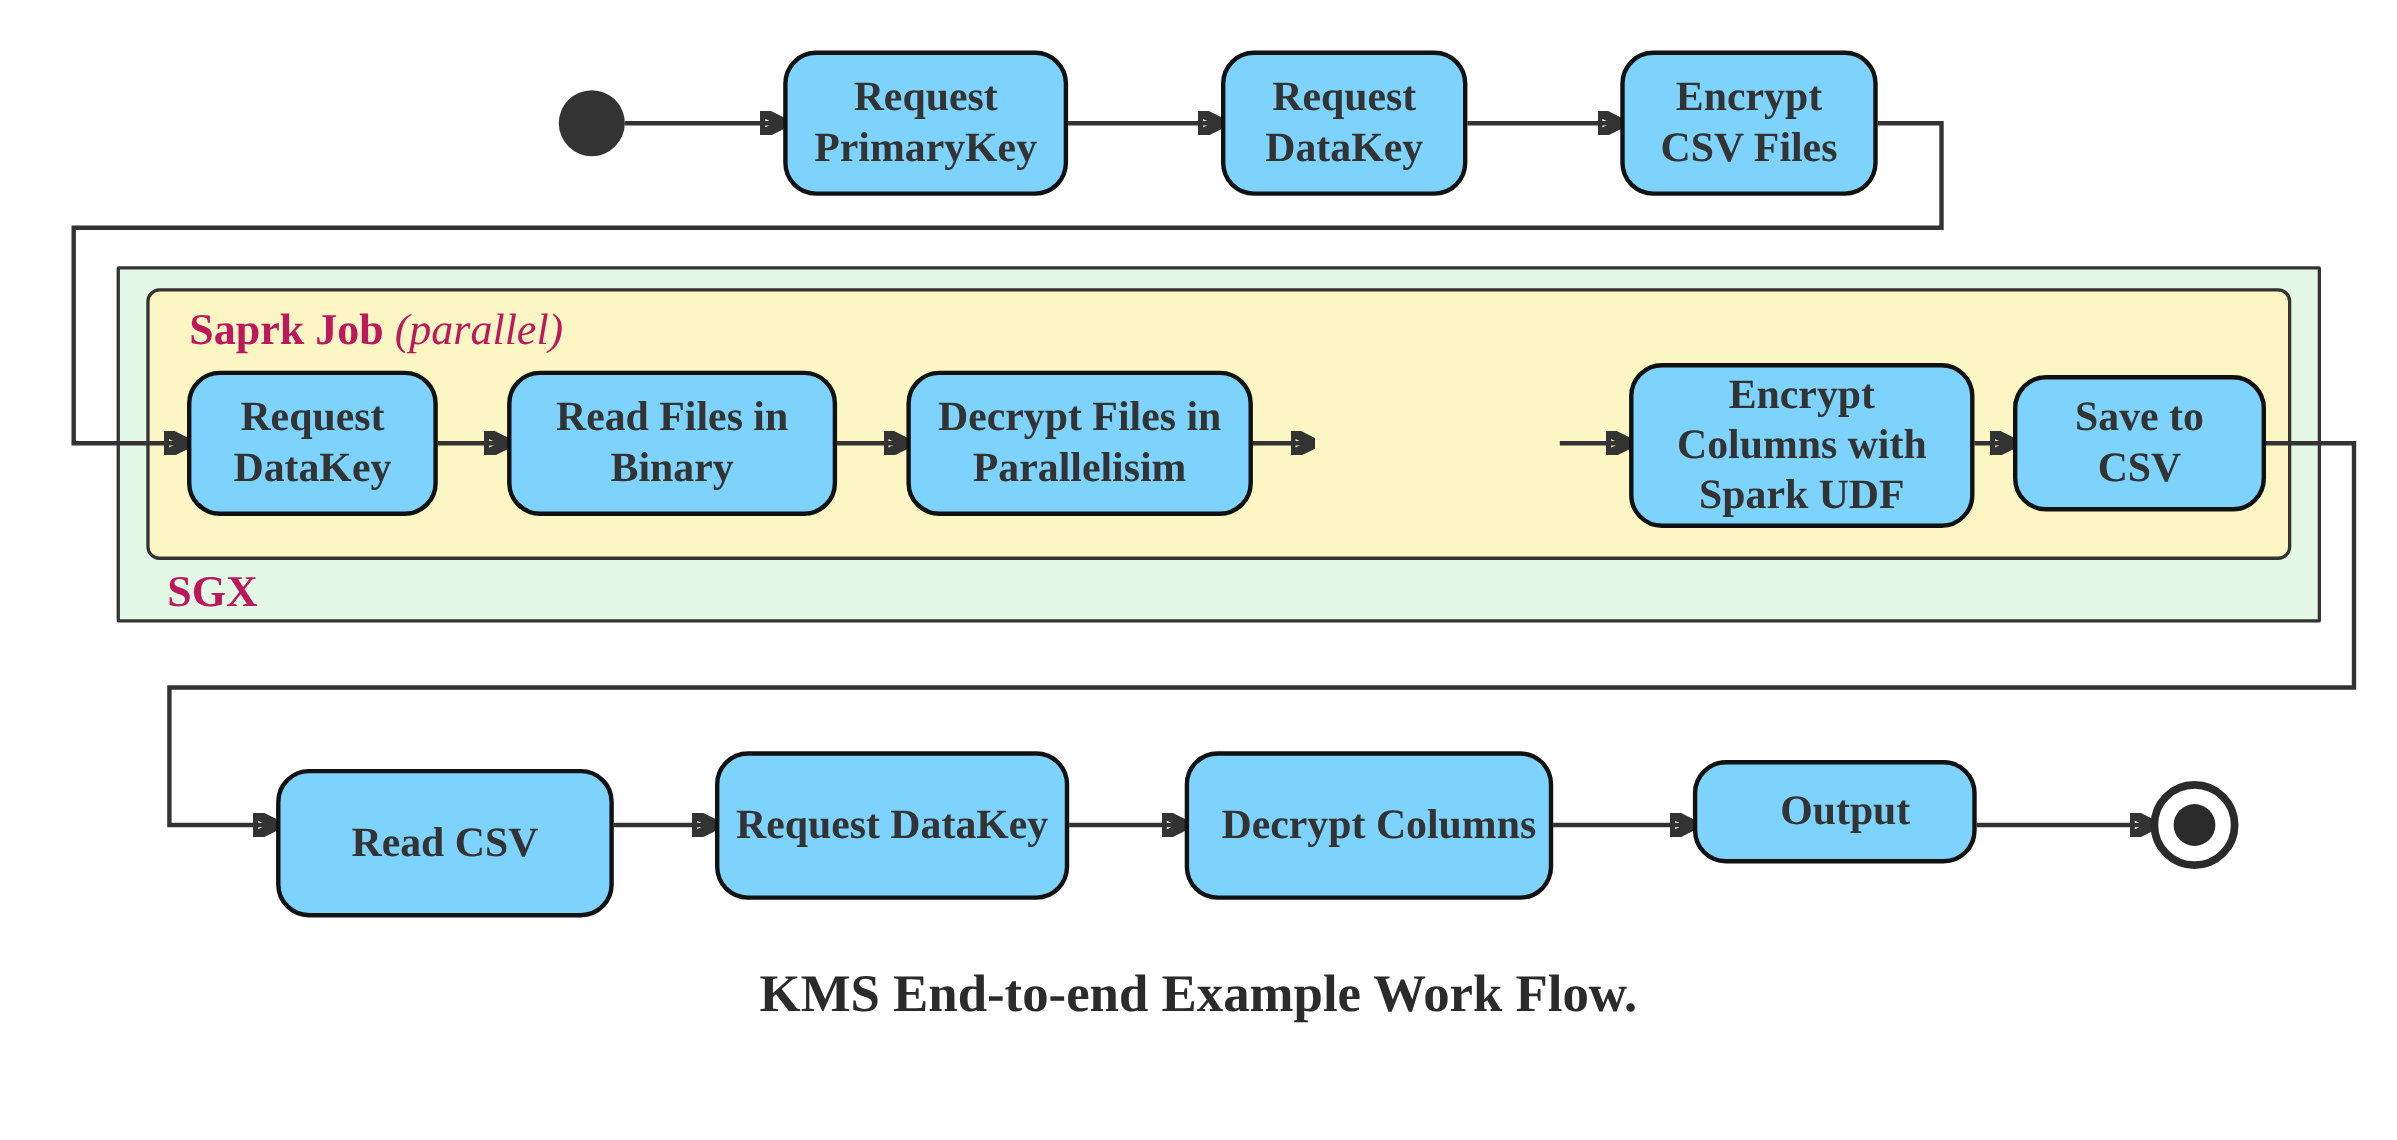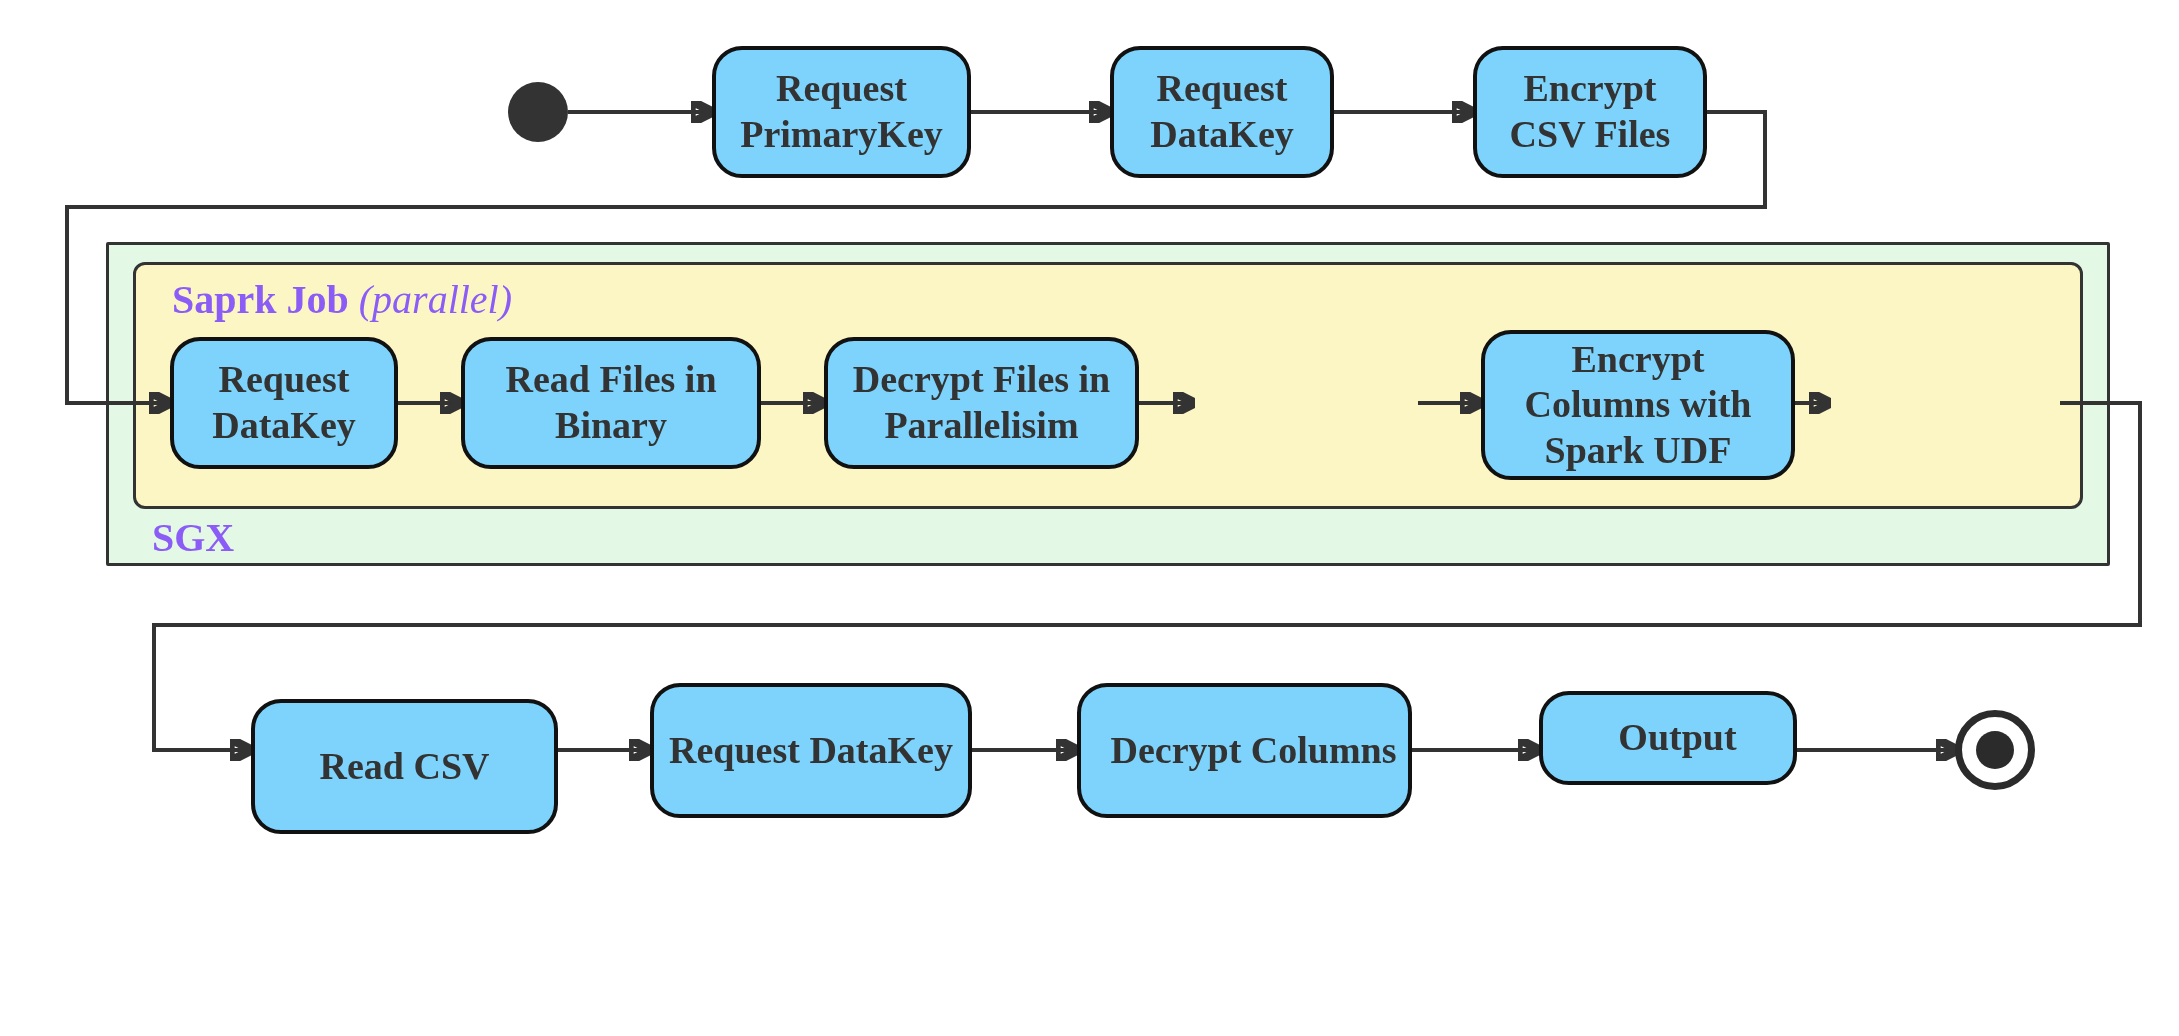--- a/index.html
+++ b/index.html
@@ -17,21 +17,21 @@
     box-sizing: border-box;
     border: 3px solid #333333;
     z-index: 1;
   }
   .sgx-box   { background: #e3f8e5; border-radius: 2px; }
   .spark-box { background: #fcf6c5; border-radius: 12px; }
   .container-label {
     position: absolute;
     font-size: 40px;
     font-weight: bold;
-    color: #8b5cf6;
+    color: #be185d;
     z-index: 2;
     white-space: nowrap;
   }
   .container-label .qualifier {
     font-weight: normal;
     font-style: italic;
   }
   .edges {
     position: absolute;
     left: 0; top: 0;
@@ -144,20 +144,22 @@
 
   <div class="node" style="left:170px; top:337px; width:228px; height:132px;">Request
 DataKey</div>
   <div class="node" style="left:824px; top:337px; width:315px; height:132px;">Decrypt Files in
 Parallelisim</div>
   <div class="node" style="left:461px; top:337px; width:300px; height:132px;">Read Files in
 Binary</div>
   <div class="node" style="left:1481px; top:330px; width:314px; height:150px;">Encrypt
 Columns with
 Spark UDF</div>
+  <div class="node" style="left:1830px; top:341px; width:230px; height:124px;">Save to CSV</div>
 
   <div class="node" style="left:251px; top:683px; width:307px; height:135px;margin-top:16px;">Read CSV</div>
   <div class="node" style="left:650px; top:683px; width:322px; height:135px;">Request DataKey</div>
   <div class="node" style="left:1077px; top:683px; width:335px; height:135px;padding-left:28px;">Decrypt Columns</div>
   <div class="node" style="left:1539px; top:691px; width:258px; height:94px;padding-left:29px;">Output</div>
 
+  <div class="caption">KMS End-to-end Example Work Flow.</div>
 
 </div>
 
 </body></html>

